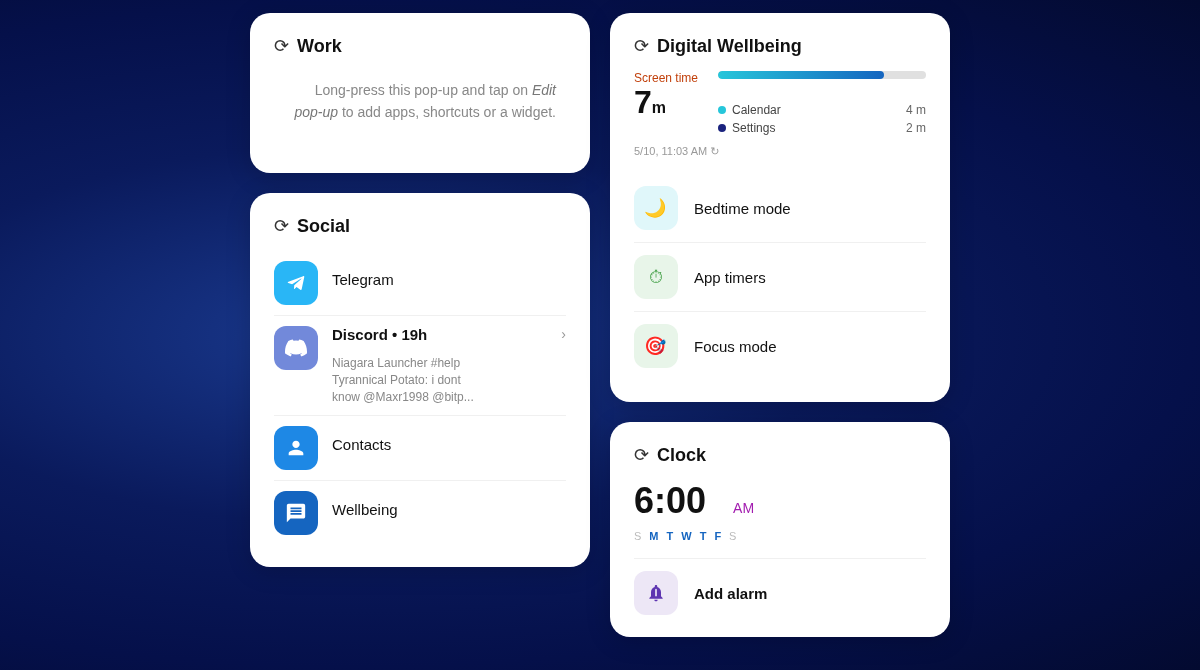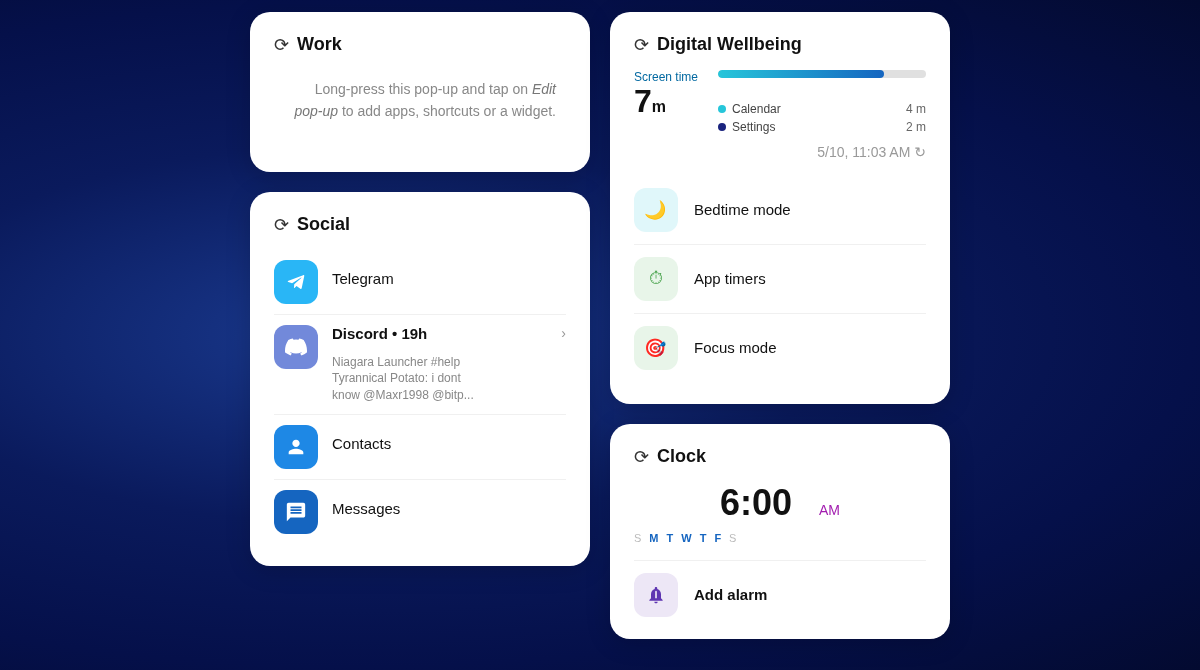--- a/index.html
+++ b/index.html
@@ -148,21 +148,21 @@
     .wellbeing-card { min-width: 310px; }
 
     .screen-time-section {
       display: flex;
       align-items: flex-start;
       gap: 20px;
       margin-bottom: 10px;
     }
 
     .screen-time-left {}
-    .screen-time-label { font-size: 12px; color: #0369a1; }
+    .screen-time-label { font-size: 12px; color: #c2410c; }
     .screen-time-value { font-size: 32px; font-weight: 600; color: #111; line-height: 1.1; }
     .screen-time-unit { font-size: 16px; color: #111; }
 
     .screen-time-bar-section { flex: 1; }
 
     .usage-bar {
       height: 8px;
       background: #e0e0e0;
       border-radius: 4px;
       overflow: hidden;
@@ -192,23 +192,22 @@
       flex-shrink: 0;
     }
 
     .usage-dot-teal { background: #26c6da; }
     .usage-dot-dark { background: #1a237e; }
 
     .usage-item-name { flex: 1; }
     .usage-item-time { color: #666; }
 
     .wellbeing-timestamp {
-      font-size: 14px;
+      font-size: 11px;
       color: #999;
-      text-align: right;
       margin-bottom: 16px;
     }
 
     .wellbeing-actions { display: flex; flex-direction: column; gap: 0; }
 
     .wellbeing-action {
       display: flex;
       align-items: center;
       gap: 16px;
       padding: 12px 0;
@@ -262,21 +261,20 @@
       color: #1565c0;
     }
 
     .alarm-time {
       font-size: 36px;
       font-weight: 600;
       color: #111;
       display: flex;
       align-items: baseline;
       gap: 4px;
-      justify-content: center;
     }
 
     .alarm-ampm {
       font-size: 14px;
       font-weight: 400;
       color: #a21caf;
       margin-left: 23px;
     }
 
     .alarm-days {
@@ -381,21 +379,21 @@
         </div>
         <span class="social-label">Contacts</span>
       </div>
 
       <div class="social-item">
         <div class="app-icon messages-icon">
           <svg width="22" height="22" viewBox="0 0 24 24" fill="white">
             <path d="M20 2H4c-1.1 0-2 .9-2 2v18l4-4h14c1.1 0 2-.9 2-2V4c0-1.1-.9-2-2-2zm-2 12H6v-2h12v2zm0-3H6V9h12v2zm0-3H6V6h12v2z"></path>
           </svg>
         </div>
-        <span class="social-label">Messages</span>
+        <span class="social-label">Wellbeing</span>
       </div>
     </div>
   </div>
 
   <div class="right-col">
 
     <div class="card wellbeing-card">
       <div class="card-header">
         <span class="card-header-icon">⟳</span>
         <span class="card-title">Digital Wellbeing</span>

